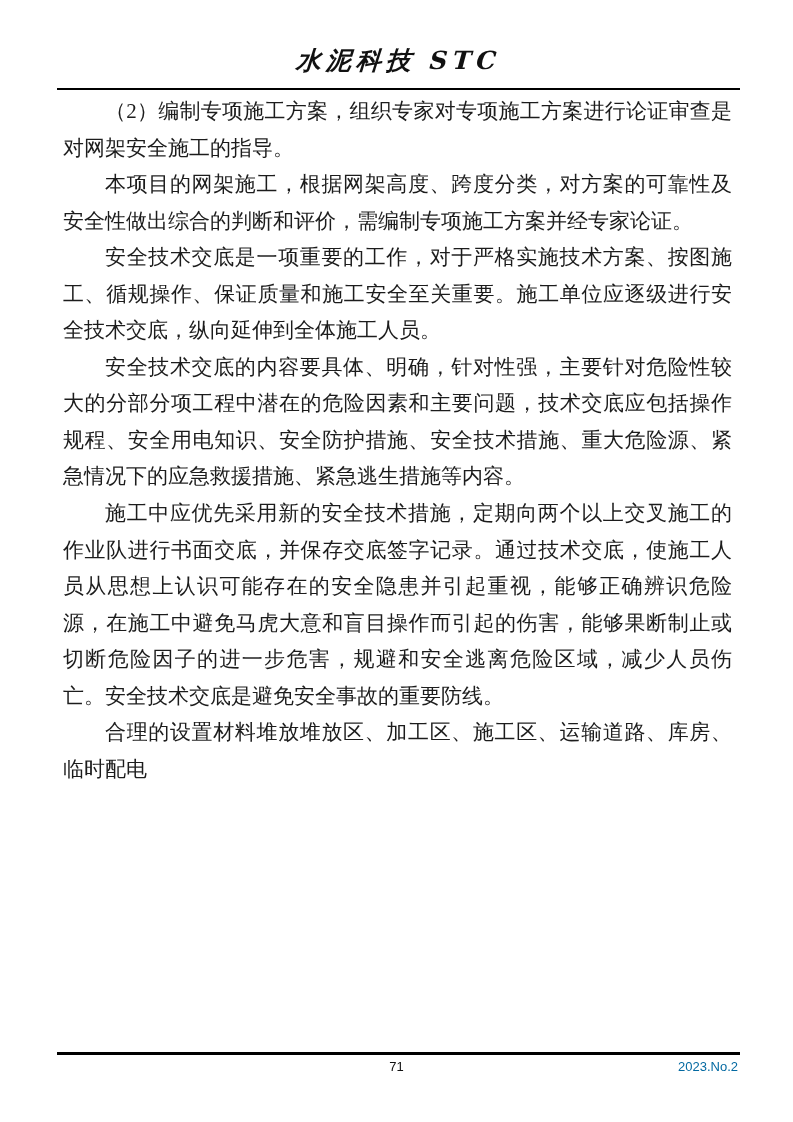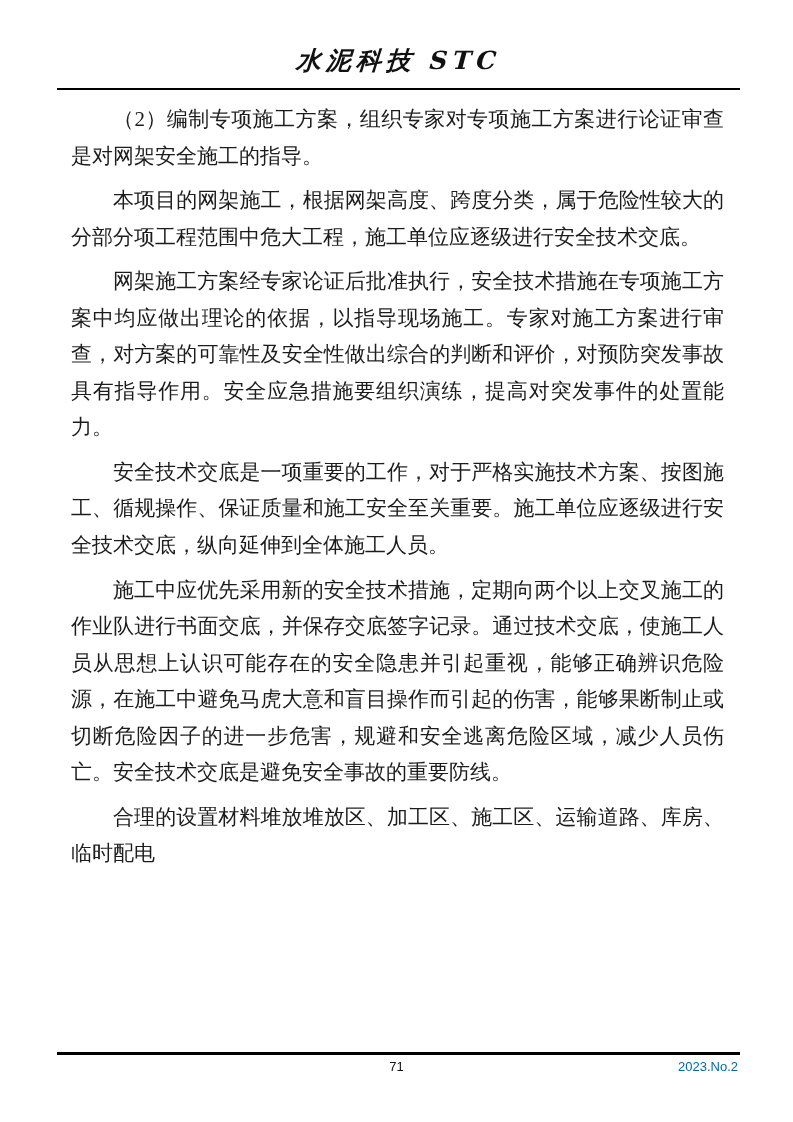--- a/index.html
+++ b/index.html
@@ -42,21 +42,21 @@
     top: 93px;
     left: 63px;
     width: 669px;
     font-size: 21px;
     line-height: 36.55px;
     text-align: justify;
     color: #1c1c1c;
   }
   .body-text p {
     text-indent: 2em;
-    margin: 8px;
+    margin: 0;
   }
   .footer-rule {
     position: absolute;
     top: 1052px;
     left: 57px;
     width: 683px;
     border-top: 3px solid #000000;
   }
   .footer-pagenum {
     position: absolute;
@@ -83,23 +83,23 @@
 <div class="page">
 
   <div class="header">
     <span class="header-title">水泥科技 STC</span>
   </div>
 
   <div class="header-rule"></div>
 
   <div class="body-text">
     <p>（2）编制专项施工方案，组织专家对专项施工方案进行论证审查是对网架安全施工的指导。</p>
-    <p>本项目的网架施工，根据网架高度、跨度分类，属于危险性较大的分部分项工程范围中危大工程，施工单位应逐级进行安全技术交底。</p>
-    <p>网架施工方案经专家论证后批准执行，安全技术措施在专项施工方案中均应做出理论的依据，以指导现场施工。专家对施工方案进行审查，对方案的可靠性及安全性做出综合的判断和评价，对预防突发事故具有指导作用。安全应急措施要组织演练，提高对突发事件的处置能力。</p>
+    <p>本项目的网架施工，根据网架高度、跨度分类，对方案的可靠性及安全性做出综合的判断和评价，需编制专项施工方案并经专家论证。</p>
     <p>安全技术交底是一项重要的工作，对于严格实施技术方案、按图施工、循规操作、保证质量和施工安全至关重要。施工单位应逐级进行安全技术交底，纵向延伸到全体施工人员。</p>
+    <p>安全技术交底的内容要具体、明确，针对性强，主要针对危险性较大的分部分项工程中潜在的危险因素和主要问题，技术交底应包括操作规程、安全用电知识、安全防护措施、安全技术措施、重大危险源、紧急情况下的应急救援措施、紧急逃生措施等内容。</p>
     <p>施工中应优先采用新的安全技术措施，定期向两个以上交叉施工的作业队进行书面交底，并保存交底签字记录。通过技术交底，使施工人员从思想上认识可能存在的安全隐患并引起重视，能够正确辨识危险源，在施工中避免马虎大意和盲目操作而引起的伤害，能够果断制止或切断危险因子的进一步危害，规避和安全逃离危险区域，减少人员伤亡。安全技术交底是避免安全事故的重要防线。</p>
     <p>合理的设置材料堆放堆放区、加工区、施工区、运输道路、库房、临时配电</p>
   </div>
 
   <div class="footer-rule"></div>
 
   <div class="footer-pagenum">71</div>
 
   <div class="footer-issue">2023.No.2</div>
 

